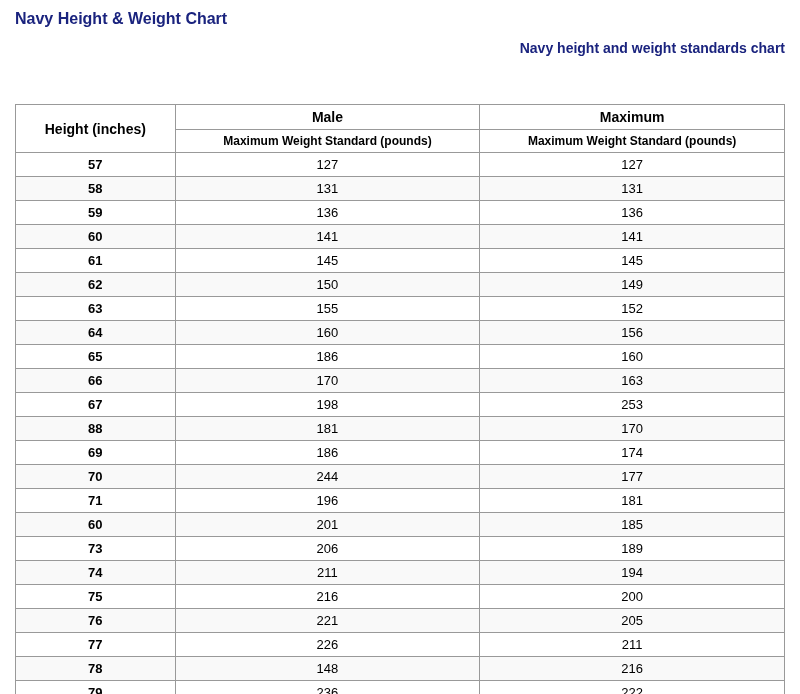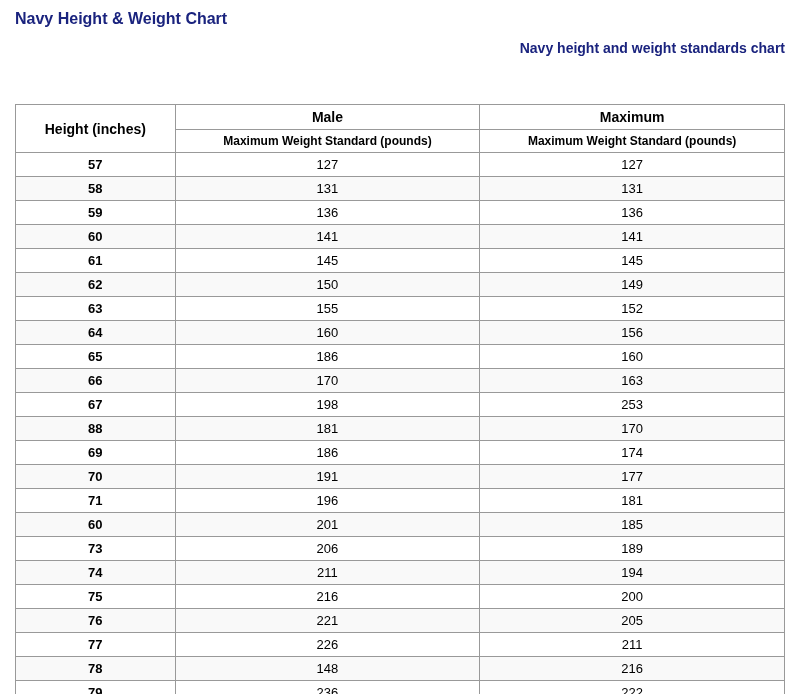--- a/index.html
+++ b/index.html
@@ -133,21 +133,21 @@
         <td>181</td>
         <td>170</td>
       </tr>
       <tr>
         <td>69</td>
         <td>186</td>
         <td>174</td>
       </tr>
       <tr>
         <td>70</td>
-        <td>191</td>
+        <td>244</td>
         <td>177</td>
       </tr>
       <tr>
         <td>71</td>
         <td>196</td>
         <td>181</td>
       </tr>
       <tr>
         <td>60</td>
         <td>201</td>

